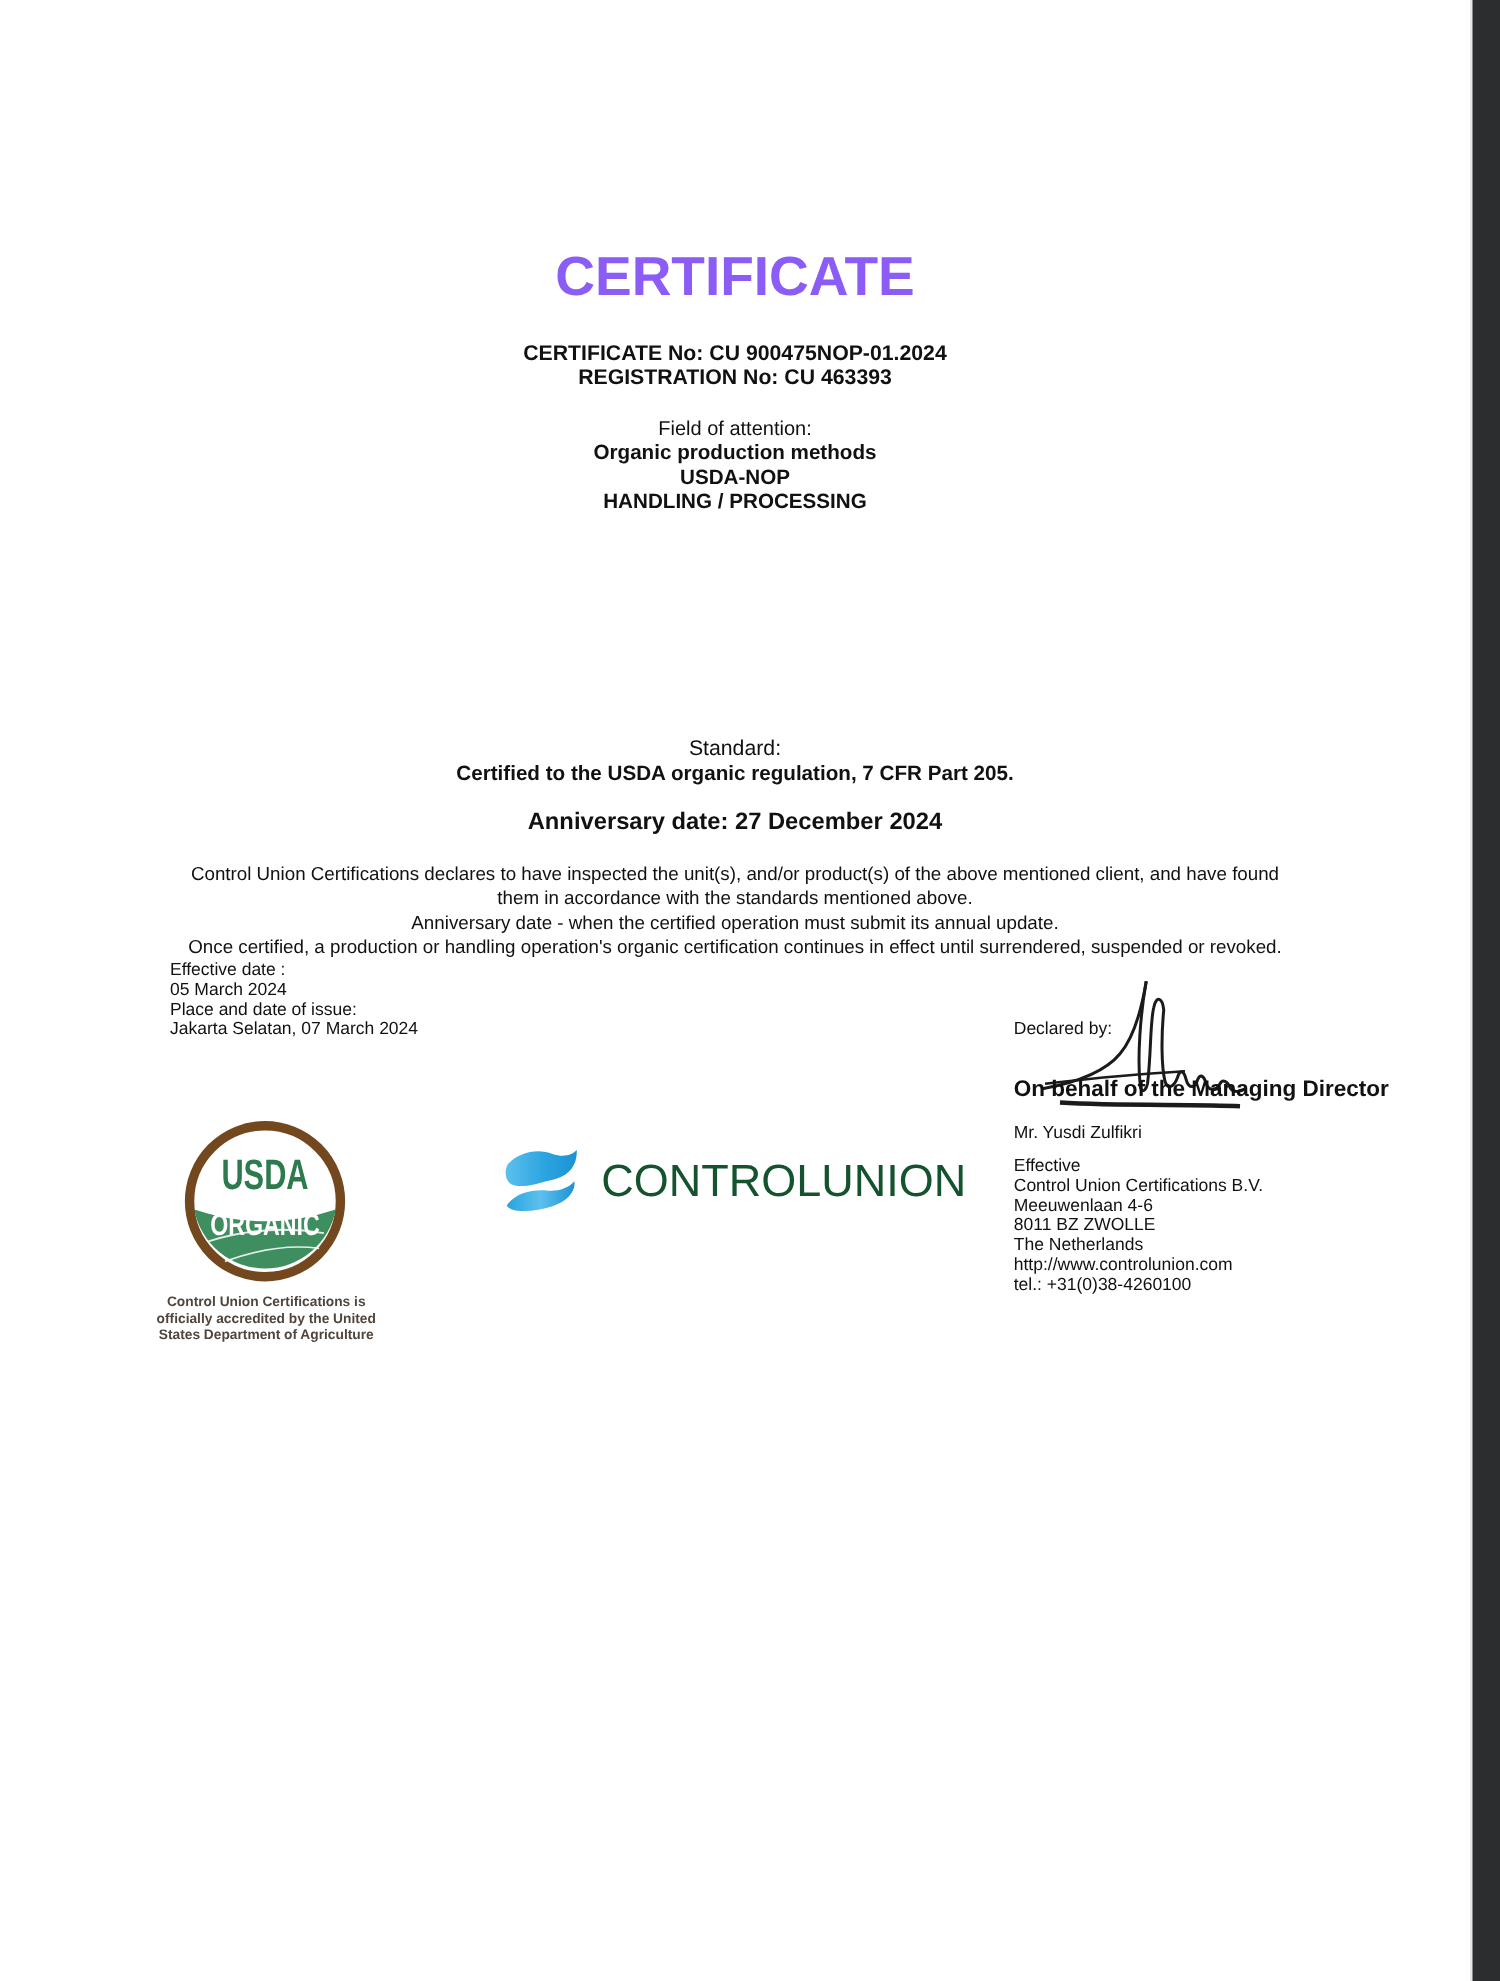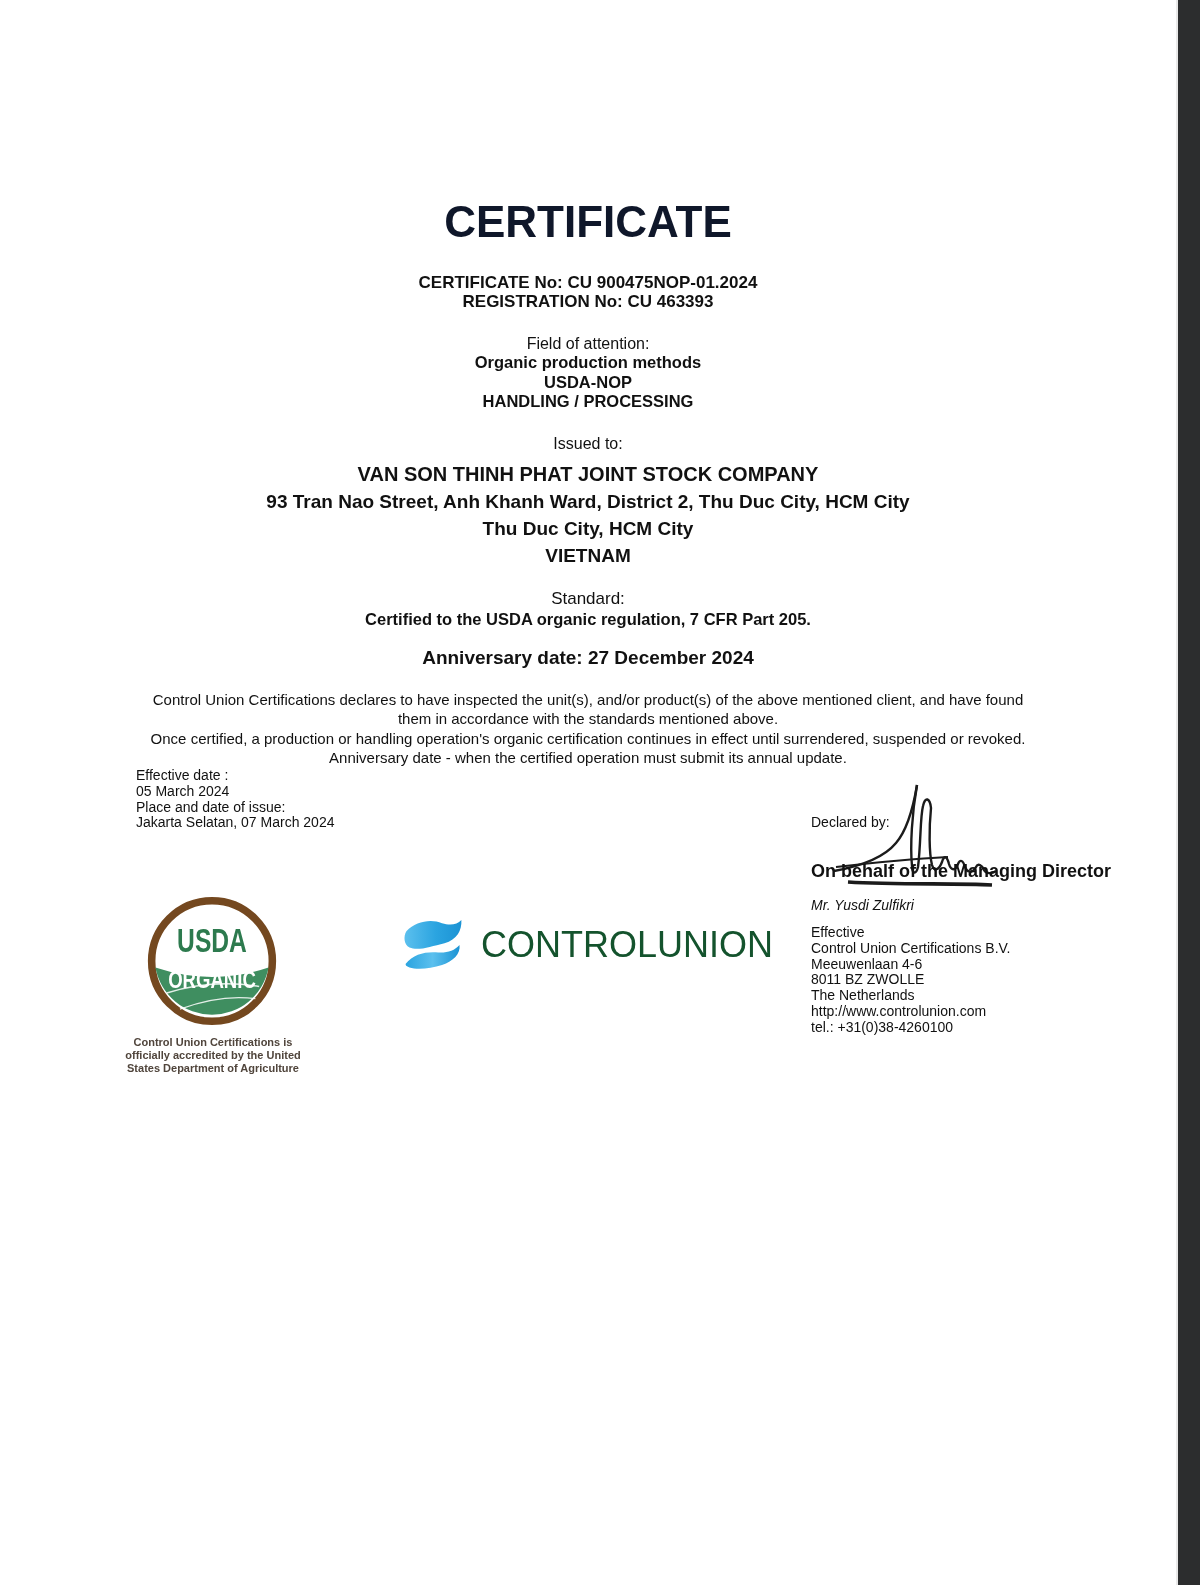--- a/index.html
+++ b/index.html
@@ -7,37 +7,37 @@
     position:relative;
     width:1200px;height:1585px;
     background:#ffffff;
     font-family:"Liberation Sans","DejaVu Sans",sans-serif;
     color:#111;
     overflow:hidden;
   }
   .content{position:absolute;left:0;top:0;width:1176px;height:100%;}
   .centered{position:absolute;left:0;width:100%;text-align:center;}
 
-  .title{top:197px;font-size:44px;font-weight:bold;letter-spacing:0px;color:#0f172a;}
+  .title{top:197px;font-size:44px;font-weight:bold;letter-spacing:0px;color:#8b5cf6;}
   .certno{top:273px;font-size:17px;font-weight:bold;line-height:19px;}
   .field{top:334px;font-size:16px;line-height:19.3px;}
   .field .b{font-size:16.5px;font-weight:bold;}
   .issued{top:435px;}
   .issued .label{font-size:16px;margin-bottom:8px;}
   .issued .company{font-size:20px;font-weight:bold;line-height:27px;}
   .issued .addr{font-size:19px;font-weight:bold;line-height:27px;}
   .standard{top:589px;font-size:17px;line-height:20px;}
   .standard .b{font-size:16.5px;font-weight:bold;text-align:center;}
   .anniv{top:647px;font-size:19px;font-weight:bold;}
   .declaration{top:690px;font-size:15px;line-height:19.4px;}
 
   .left-details{position:absolute;left:136px;top:768px;font-size:14px;line-height:15.8px;text-align:left;}
   .declared-by{position:absolute;left:811px;top:814px;font-size:14px;}
   .on-behalf{position:absolute;left:811px;top:861px;font-size:18px;font-weight:bold;}
-  .signer-name{position:absolute;left:811px;top:897px;font-size:14px;font-style:italic;}
+  .signer-name{position:absolute;left:811px;top:897px;font-size:14px;}
   .certifier{position:absolute;left:811px;top:925px;font-size:14px;line-height:15.8px;}
 
   .signature{position:absolute;left:826px;top:768px;width:180px;height:125px;}
 
   .usda-seal{position:absolute;left:146px;top:895px;width:132px;height:132px;}
   .seal-caption{
     position:absolute;left:118px;top:1036px;width:190px;
     font-size:11px;line-height:12.8px;font-weight:600;color:#50453c;text-align:center;
   }
 
@@ -65,40 +65,33 @@
       <div>REGISTRATION No: CU 463393</div>
     </div>
 
     <div class="centered field">
       <div>Field of attention:</div>
       <div class="b">Organic production methods</div>
       <div class="b">USDA-NOP</div>
       <div class="b">HANDLING / PROCESSING</div>
     </div>
 
-    <div class="centered issued">
-      <div class="label">Issued to:</div>
-      <div class="company">VAN SON THINH PHAT JOINT STOCK COMPANY</div>
-      <div class="addr">93 Tran Nao Street, Anh Khanh Ward, District 2, Thu Duc City, HCM City</div>
-      <div class="addr">Thu Duc City, HCM City</div>
-      <div class="addr">VIETNAM</div>
-    </div>
 
     <div class="centered standard">
       <div>Standard:</div>
       <div class="b">Certified to the USDA organic regulation, 7 CFR Part 205.</div>
     </div>
 
     <div class="centered anniv">Anniversary date: 27 December 2024</div>
 
     <div class="centered declaration">
       <div>Control Union Certifications declares to have inspected the unit(s), and/or product(s) of the above mentioned client, and have found</div>
       <div>them in accordance with the standards mentioned above.</div>
+      <div>Anniversary date - when the certified operation must submit its annual update.</div>
       <div>Once certified, a production or handling operation's organic certification continues in effect until surrendered, suspended or revoked.</div>
-      <div>Anniversary date - when the certified operation must submit its annual update.</div>
     </div>
 
     <div class="left-details">
       <div>Effective date :</div>
       <div>05 March 2024</div>
       <div>Place and date of issue:</div>
       <div>Jakarta Selatan, 07 March 2024</div>
     </div>
 
     <div class="declared-by">Declared by:</div>

